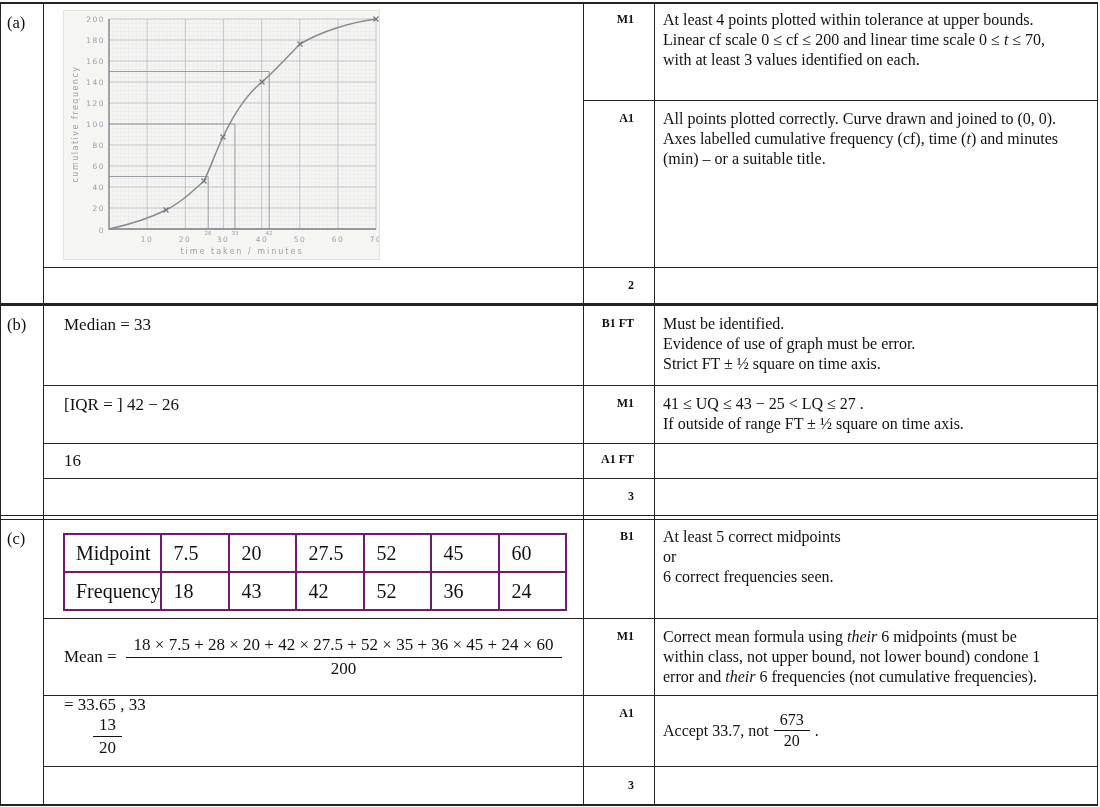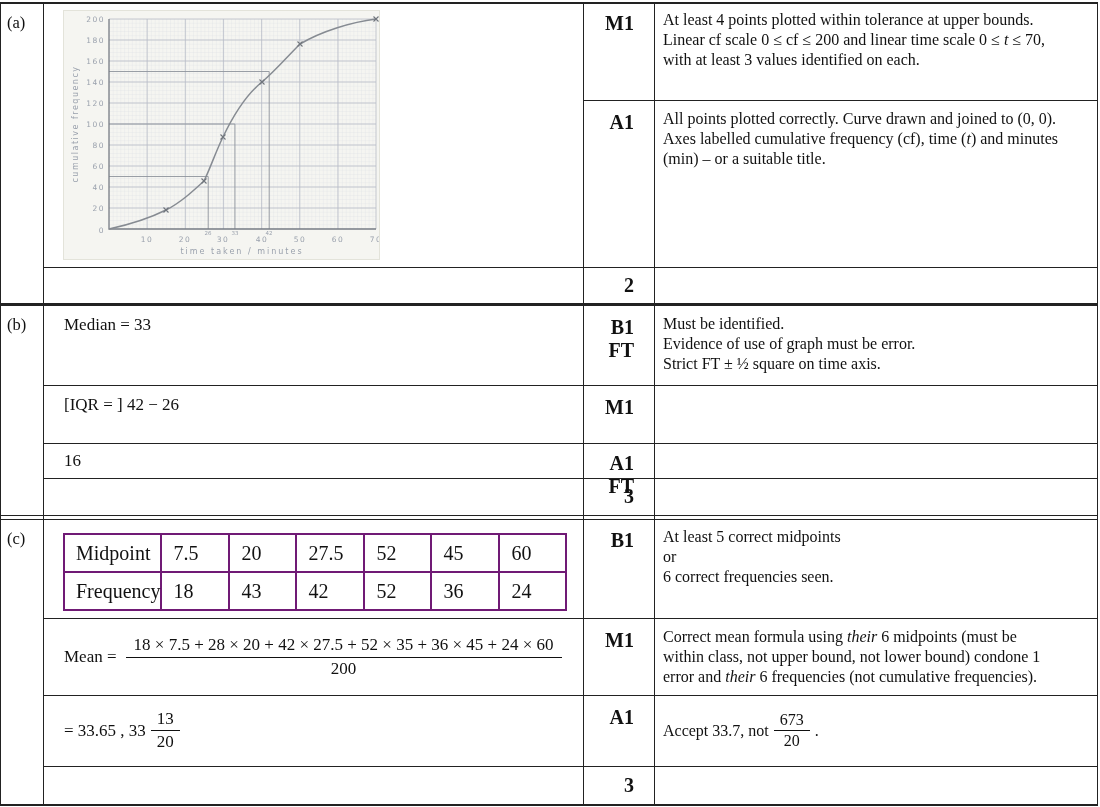--- a/index.html
+++ b/index.html
@@ -1,21 +1,21 @@
 <!DOCTYPE html>
 <html><head>
 <meta charset="utf-8">
 <style>
   html,body{margin:0;padding:0;background:#fff;}
   #page{position:relative;width:1100px;height:807px;background:#fff;overflow:hidden;
         font-family:"Liberation Serif", serif;color:#111;}
   .bl{position:absolute;background:#222;}
   .cell{position:absolute;}
   .part{font-size:16.5px;}
-  .mark{font-weight:bold;font-size:20px;text-align:right;}
+  .mark{font-weight:bold;font-size:12px;text-align:right;}
   .mark.center{display:flex;align-items:center;justify-content:flex-end;}
   .comment{font-size:16px;line-height:20px;width:432px;}
   .comment .cline{white-space:nowrap;}
   .it{font-style:italic;}
   .working{font-size:17px;}
   
   table.mf{border-collapse:collapse;table-layout:fixed;}
   table.mf td{border:2px solid #701a75;height:36px;padding:0 0 0 11px;font-size:20px;vertical-align:middle;}
   
   .mathline{display:flex;align-items:center;font-size:17px;}
@@ -133,20 +133,24 @@
   <div class="cell working" style="left:64px;top:315px;">Median = 33</div>
   <div class="cell mark" style="left:583px;top:316px;width:51px;">B1 FT</div>
   <div class="cell comment" style="left:663px;top:314px;">
       <div class="cline"><span>Must be identified.</span></div>
       <div class="cline"><span>Evidence of use of graph must be error.</span></div>
       <div class="cline"><span>Strict FT ± ½ square on time axis.</span></div>
     </div>
 
   <div class="cell working" style="left:64px;top:395px;">[IQR = ] 42 − 26</div>
   <div class="cell mark" style="left:583px;top:396px;width:51px;">M1</div>
+  <div class="cell comment" style="left:663px;top:394px;">
+      <div class="cline"><span>41 ≤ UQ ≤ 43 − 25 &lt; LQ ≤ 27 .</span></div>
+      <div class="cline"><span>If outside of range FT ± ½ square on time axis.</span></div>
+    </div>
 
   <div class="cell working" style="left:64px;top:451px;">16</div>
   <div class="cell mark" style="left:583px;top:452px;width:51px;">A1 FT</div>
   <div class="cell mark center" style="left:583px;top:478px;width:51px;height:36px;">3</div>
 
   <div class="cell" style="left:63px;top:533px;">
     <table class="mf">
       <colgroup>
           <col style="width:95px">
           <col style="width:68px">
@@ -192,21 +196,21 @@
       <span class="den" style="display:block;">200</span>
     </span>
   </div>
   <div class="cell mark" style="left:583px;top:629px;width:51px;">M1</div>
   <div class="cell comment" style="left:663px;top:627px;">
       <div class="cline"><span>Correct mean formula using </span><span class="it">their</span><span> 6 midpoints (must be</span></div>
       <div class="cline"><span>within class, not upper bound, not lower bound) condone 1</span></div>
       <div class="cline"><span>error and </span><span class="it">their</span><span> 6 frequencies (not cumulative frequencies).</span></div>
     </div>
 
-  <div class="cell mathline" style="left:64px;top:695px;height:71px;">
+  <div class="cell mathline" style="left:64px;top:695px;height:71px;flex-direction:column;">
     <span>= 33.65 , 33</span>
     <span class="frac" style="margin-left:5px;">
       <span class="num" style="display:block;">13</span>
       <span class="den" style="display:block;">20</span>
     </span>
   </div>
   <div class="cell mark" style="left:583px;top:706px;width:51px;">A1</div>
   <div class="cell mathline" style="left:663px;top:695px;height:71px;font-size:16px;">
     <span>Accept 33.7, not</span>
     <span class="frac" style="margin:0 5px;">

